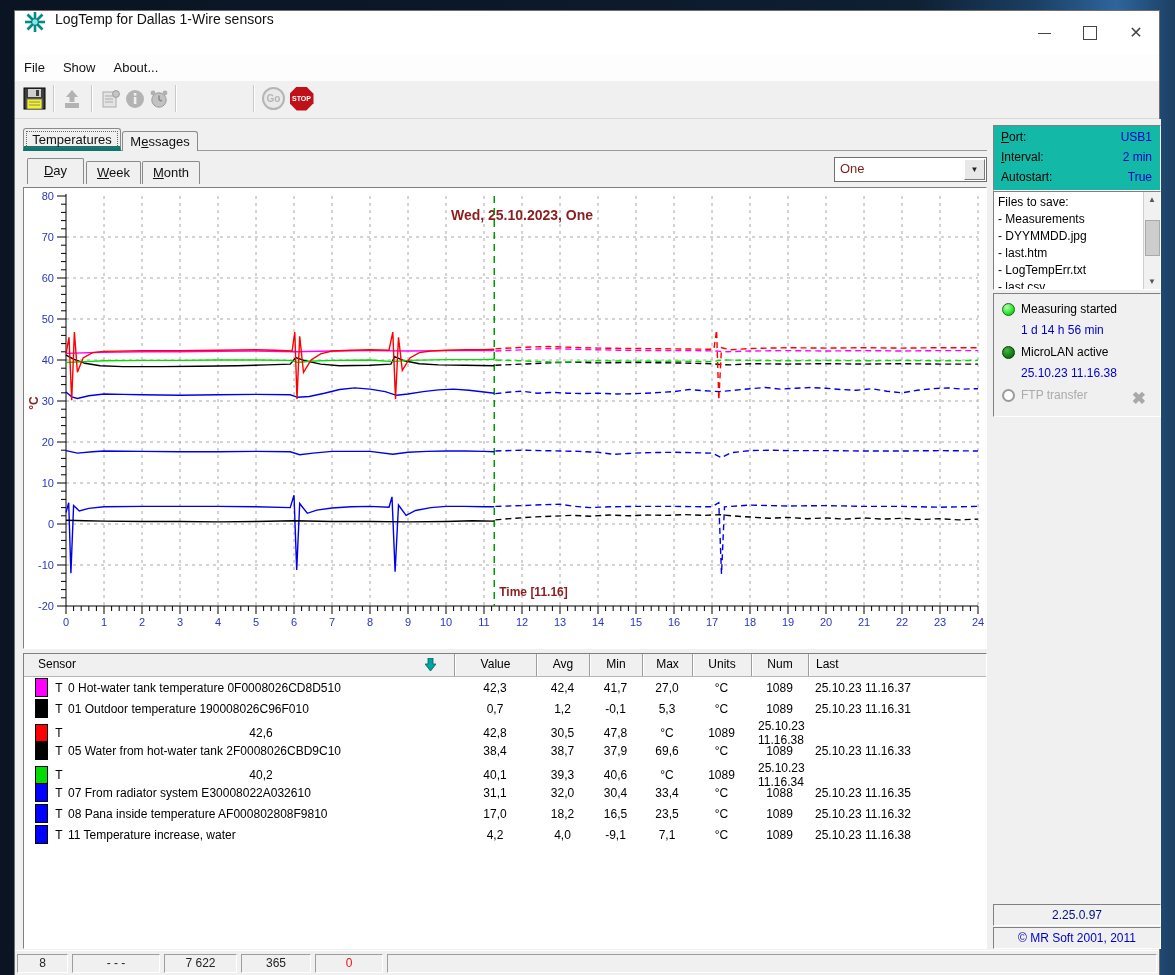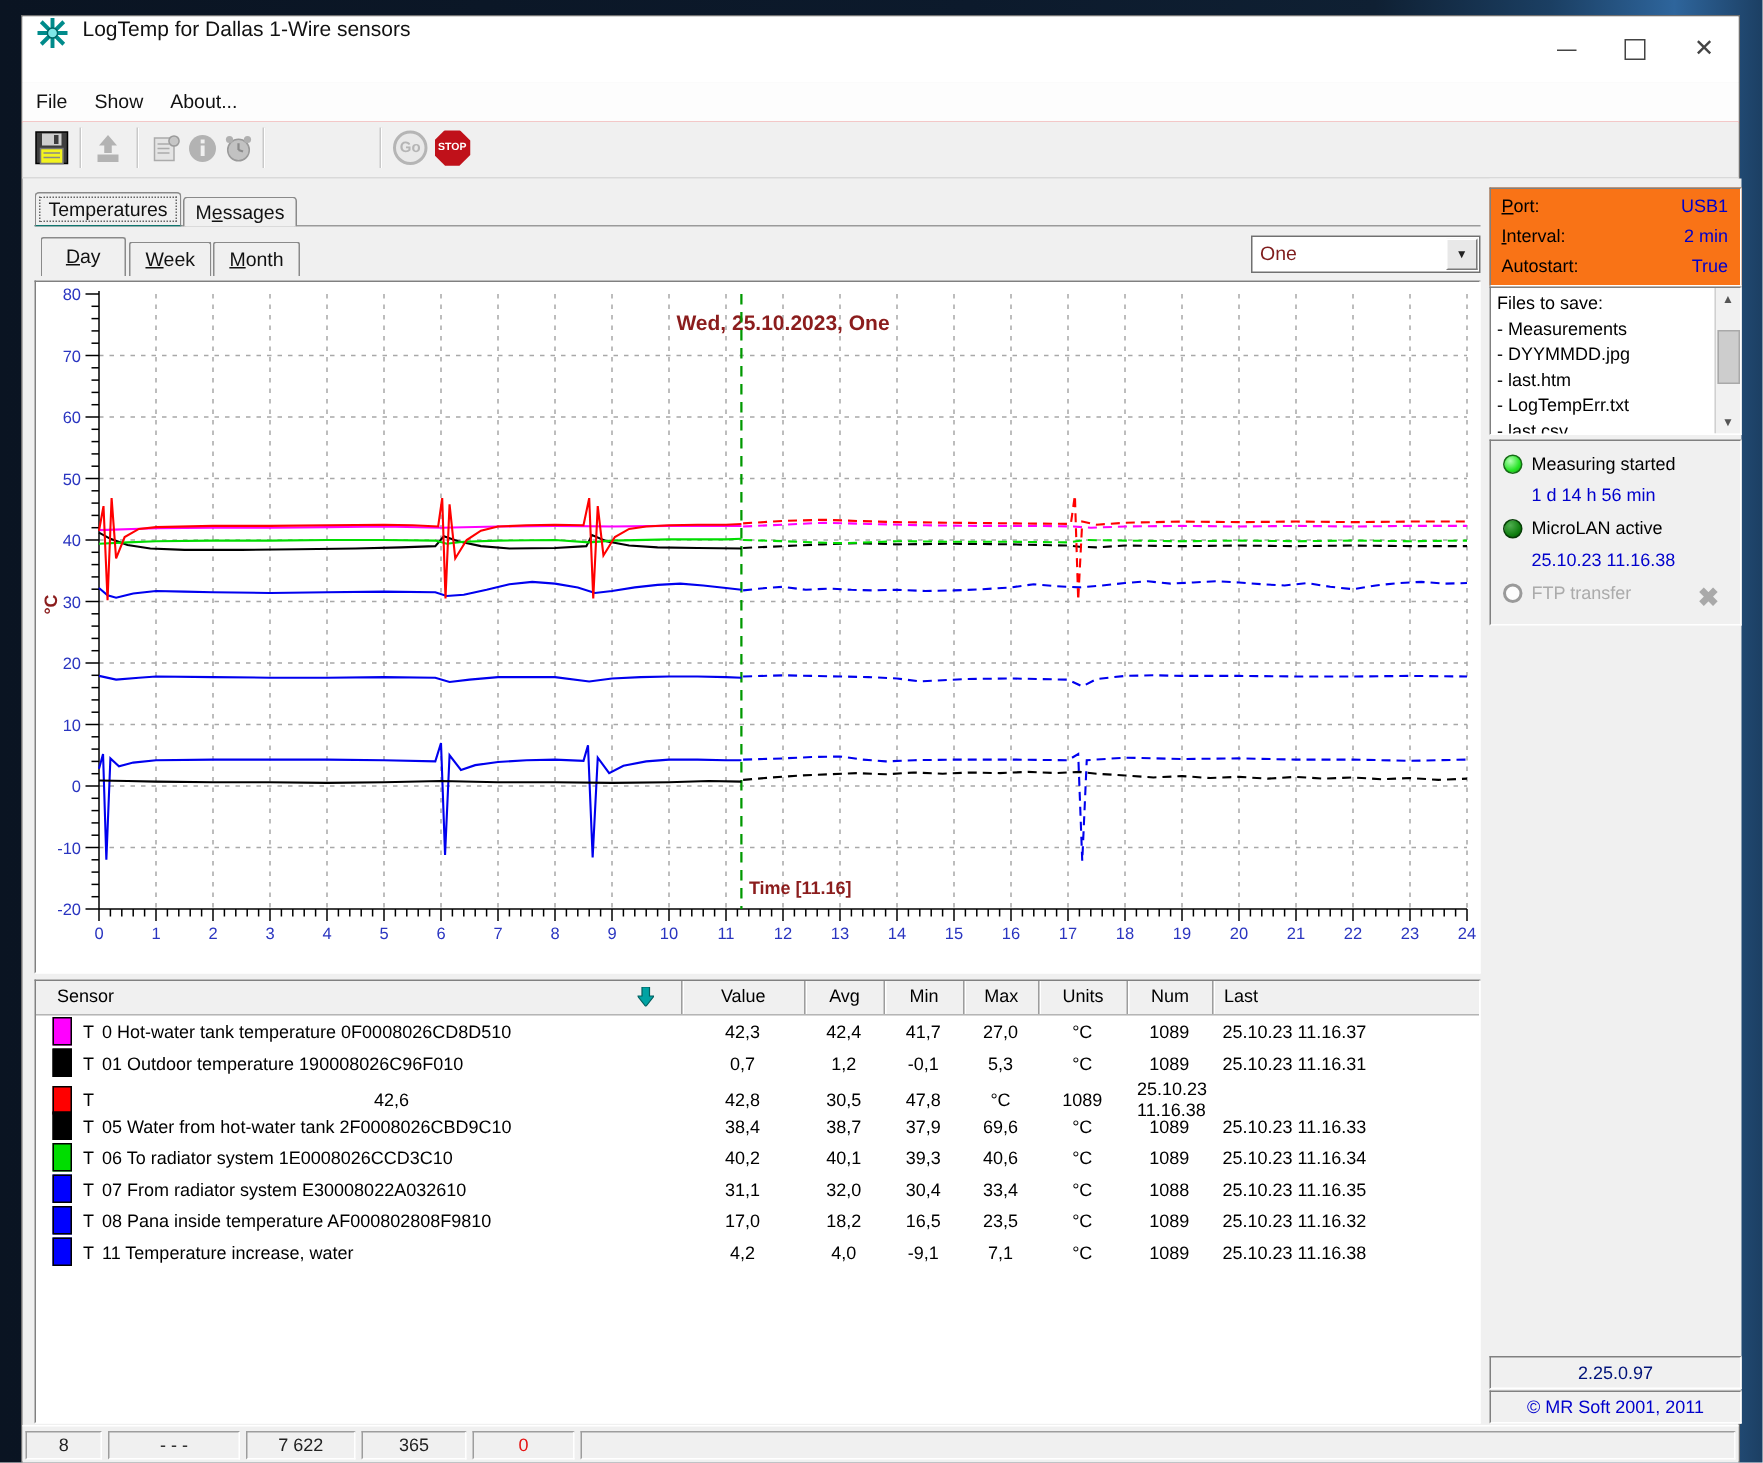--- a/index.html
+++ b/index.html
@@ -51,21 +51,21 @@
   .thead .hc.last{text-align:left;padding-left:7px;}
   .sorticon{position:absolute;right:18px;top:4px;}
   .trow{height:21px;display:grid;grid-template-columns:10px 16px 18px 1fr 82px 53px 53px 50px 59px 57px 178px;font-size:12px;color:#000;align-items:center;}
   .trow .sw{width:13px;height:19px;border:1px solid #000;box-sizing:border-box;margin-left:1px;grid-column:2;}
   .trow .tt{grid-column:3;text-align:center;}
   .trow .nm{grid-column:4;white-space:nowrap;overflow:hidden;}
   .trow .num{text-align:center;}
   .trow .lastc{padding-left:7px;}
   
   .rpanel{position:absolute;left:978px;top:108px;width:168px;height:830px;background:#f0f0f0;}
-  .infobox{position:absolute;left:0;top:6px;width:168px;height:66px;background:#f97316;border:1px solid;border-color:#808080 #fff #fff #808080;box-sizing:border-box;font-size:12px;}
+  .infobox{position:absolute;left:0;top:6px;width:168px;height:66px;background:#14b8a6;border:1px solid;border-color:#808080 #fff #fff #808080;box-sizing:border-box;font-size:12px;}
   .inforow{display:flex;justify-content:space-between;padding:2px 8px 0 7px;line-height:18px;}
   .inforow .lab{color:#000;}
   .inforow .val{color:#0000cc;}
   .filesbox{position:absolute;left:0;top:72px;width:168px;height:99px;background:#fff;border:1px solid;border-color:#808080 #fff #fff #808080;box-sizing:border-box;overflow:hidden;font-size:12px;color:#000;}
   .filesinner{position:absolute;left:4px;top:2px;right:17px;line-height:17px;white-space:nowrap;}
   .vscroll{position:absolute;right:0;top:0;bottom:0;width:16px;background:#f1f1f1;border-left:1px solid #d0d0d0;}
   .varrow{position:absolute;left:0;width:16px;height:15px;background:#f1f1f1;color:#555;font-size:8px;text-align:center;line-height:15px;}
   .vthumb{position:absolute;left:1px;top:28px;width:13px;height:34px;background:#cdcdcd;border:1px solid #a9a9a9;}
   .statusbox{position:absolute;left:0;top:174px;width:168px;height:124px;background:#f0f0f0;border:1px solid;border-color:#808080 #fff #fff #808080;box-sizing:border-box;font-size:12px;}
   .led{position:absolute;width:13px;height:13px;border-radius:50%;box-sizing:border-box;}
@@ -167,21 +167,21 @@
     <div class="tsep" style="left:238px"></div>
     <div class="tbtn" style="left:245px">
       <div class="go-circle">Go</div>
     </div>
     <div class="tbtn" style="left:273px">
       <div class="stop-oct">STOP</div>
     </div>
   </div>
 
   <div class="tabline"></div>
-  <div class="tab active" style="left:8px;top:117px;width:98px;height:23px;line-height:22px;z-index:2;border-bottom:1px solid #0f766e;">Temperatures</div>
+  <div class="tab active" style="left:8px;top:117px;width:98px;height:23px;line-height:22px;z-index:2;border-bottom:5px solid #0f766e;">Temperatures</div>
   <div class="tab" style="left:107px;top:120px;width:76px;height:20px;line-height:19px;">M<u>e</u>ssages</div>
 
   <div class="subtab" style="left:12px;top:147px;width:57px;height:26px;line-height:24px;z-index:2;"><u>D</u>ay</div>
   <div class="subtab" style="left:71px;top:150px;width:55px;height:23px;line-height:21px;"><u>W</u>eek</div>
   <div class="subtab" style="left:127px;top:150px;width:58px;height:23px;line-height:21px;"><u>M</u>onth</div>
 
   <div class="combo">
     <span class="val">One</span>
     <div class="btn">
         <span>▼</span>
@@ -516,21 +516,20 @@
           <span class="num">38,7</span>
           <span class="num">37,9</span>
           <span class="num">69,6</span>
           <span class="num">°C</span>
           <span class="num">1089</span>
           <span class="lastc">25.10.23 11.16.33</span>
         </div>
         <div class="trow">
           <span class="sw" style="background: rgb(0, 221, 0);"></span>
           <span class="tt">T</span>
-          <span class="nm">06 To radiator system 1E0008026CCD3C10</span>
           <span class="num">40,2</span>
           <span class="num">40,1</span>
           <span class="num">39,3</span>
           <span class="num">40,6</span>
           <span class="num">°C</span>
           <span class="num">1089</span>
           <span class="lastc">25.10.23 11.16.34</span>
         </div>
         <div class="trow">
           <span class="sw" style="background: rgb(0, 0, 255);"></span>

